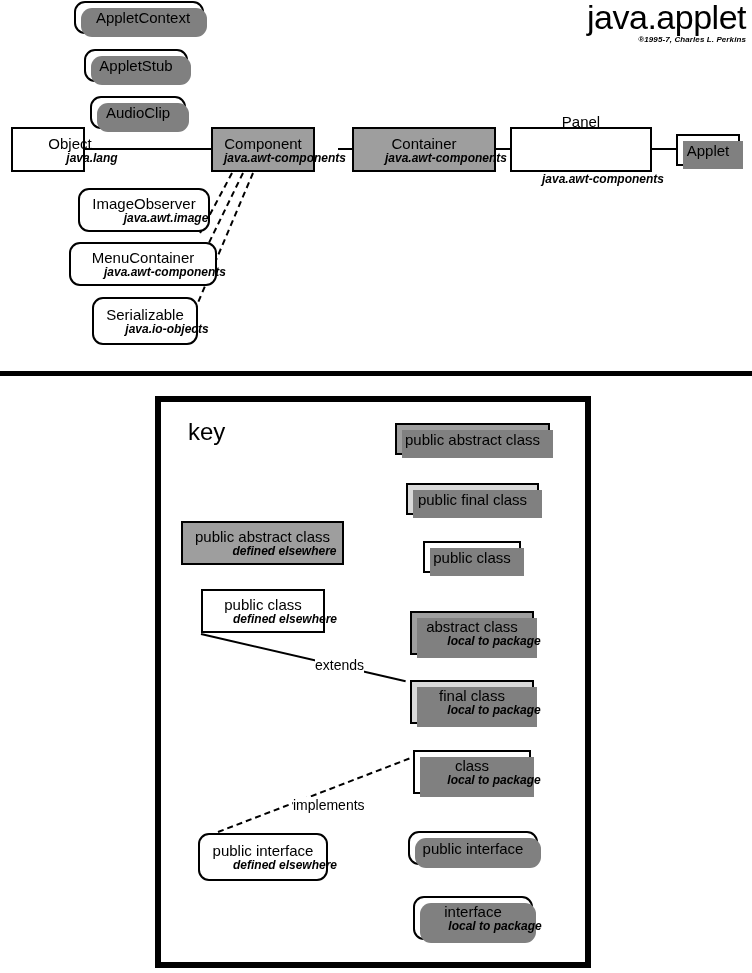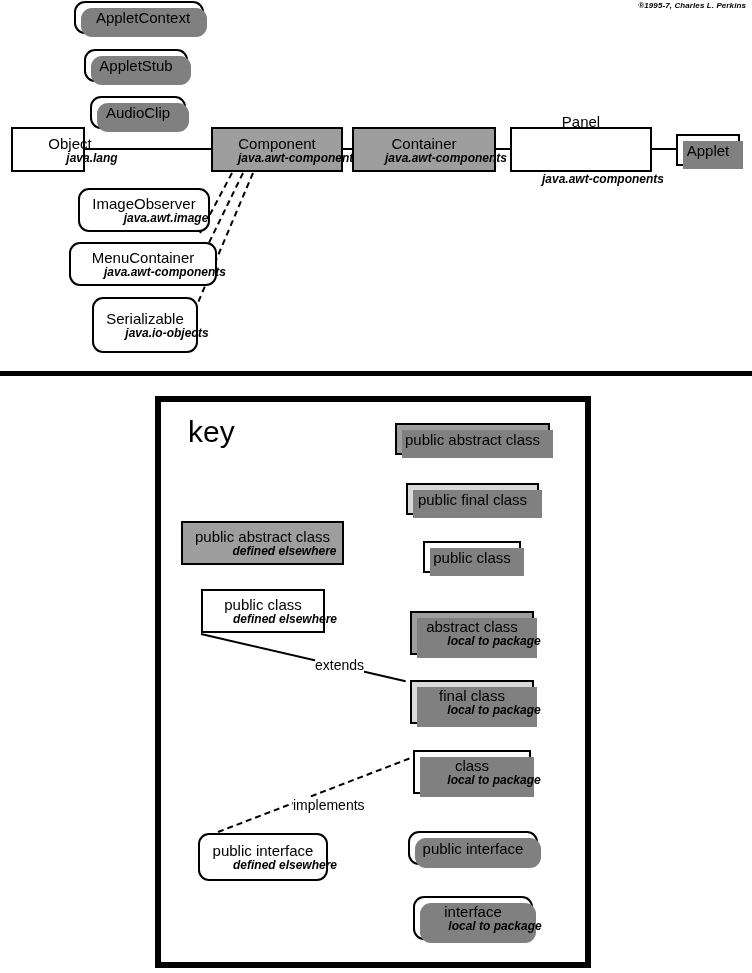--- a/index.html
+++ b/index.html
@@ -127,37 +127,38 @@
     width: 436px;
     height: 572px;
     box-sizing: border-box;
     border: 6px solid #000;
     background: #ffffff;
   }
   #key-title {
     position: absolute;
     left: 188px;
     top: 416px;
-    font-size: 30px;
+    font-size: 24px;
     line-height: 32px;
     z-index: 7;
   }
   .edge-label {
     position: absolute;
     font-size: 14px;
     line-height: 16px;
     white-space: nowrap;
     background: #fff;
     z-index: 8;
   }
 </style>
 </head>
 <body>
 
 <div id="title-block">
+  <div id="package-title">java.applet</div>
   <div id="copyright">®1995-7, Charles L. Perkins</div>
 </div>
 
 <div class="node rounded fill-white shadow" style="left:74px; top:1px; width:130px; height:33px;padding-left:8px;">
   <div class="n-name">AppletContext</div>
 </div>
 
 <div class="node rounded fill-white shadow" style="left:84px; top:49px; width:104px; height:33px;">
   <div class="n-name">AppletStub</div>
 </div>
@@ -169,21 +170,21 @@
 <div class="hline" style="left:84px; top:148px; width:128px;"></div>
 <div class="hline" style="left:338px; top:148px; width:14px;"></div>
 <div class="hline" style="left:496px; top:148px; width:14px;"></div>
 <div class="hline" style="left:652px; top:148px; width:24px;"></div>
 
 <div class="node fill-white" style="left:11px; top:127px; width:74px; height:45px;padding-left:44px;">
   <div class="n-name">Object</div>
   <div class="n-sub">java.lang</div>
 </div>
 
-<div class="node fill-gray" style="left:211px; top:127px; width:132px; height:45px;">
+<div class="node fill-gray" style="left:211px; top:127px; width:104px; height:45px;">
   <div class="n-name">Component</div>
   <div class="n-sub">java.awt-components</div>
 </div>
 
 <div class="node fill-gray" style="left:352px; top:127px; width:144px; height:45px;">
   <div class="n-name">Container</div>
   <div class="n-sub">java.awt-components</div>
 </div>
 
 <div class="node fill-white" style="left:510px; top:127px; width:142px; height:45px;gap:43px;">
@@ -202,21 +203,21 @@
 <div class="node rounded fill-white" style="left:78px; top:188px; width:132px; height:44px;">
   <div class="n-name">ImageObserver</div>
   <div class="n-sub">java.awt.image</div>
 </div>
 
 <div class="node rounded fill-white" style="left:69px; top:242px; width:148px; height:44px;">
   <div class="n-name">MenuContainer</div>
   <div class="n-sub">java.awt-components</div>
 </div>
 
-<div class="node rounded fill-white" style="left:92px; top:297px; width:106px; height:56px;">
+<div class="node rounded fill-white" style="left:92px; top:297px; width:106px; height:48px;">
   <div class="n-name small">Serializable</div>
   <div class="n-sub">java.io-objects</div>
 </div>
 
 <div id="divider"></div>
 
 <div id="key-panel"></div>
 <div id="key-title">key</div>
 
 <div class="node fill-gray shadow" style="left:395px; top:423px; width:155px; height:32px;">

